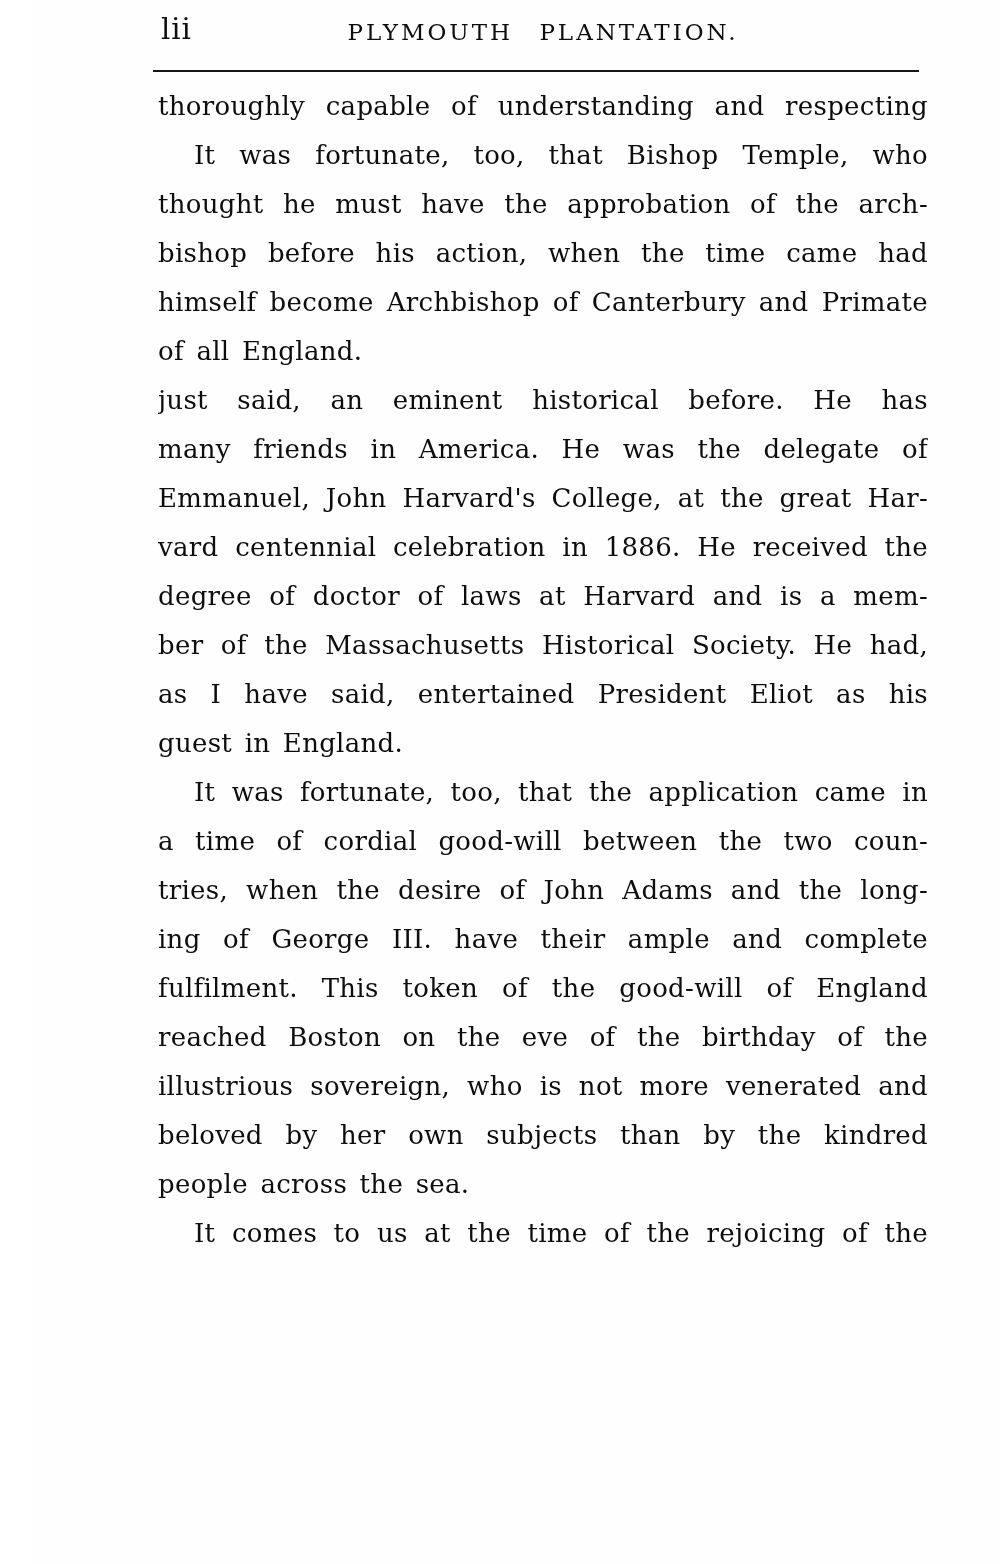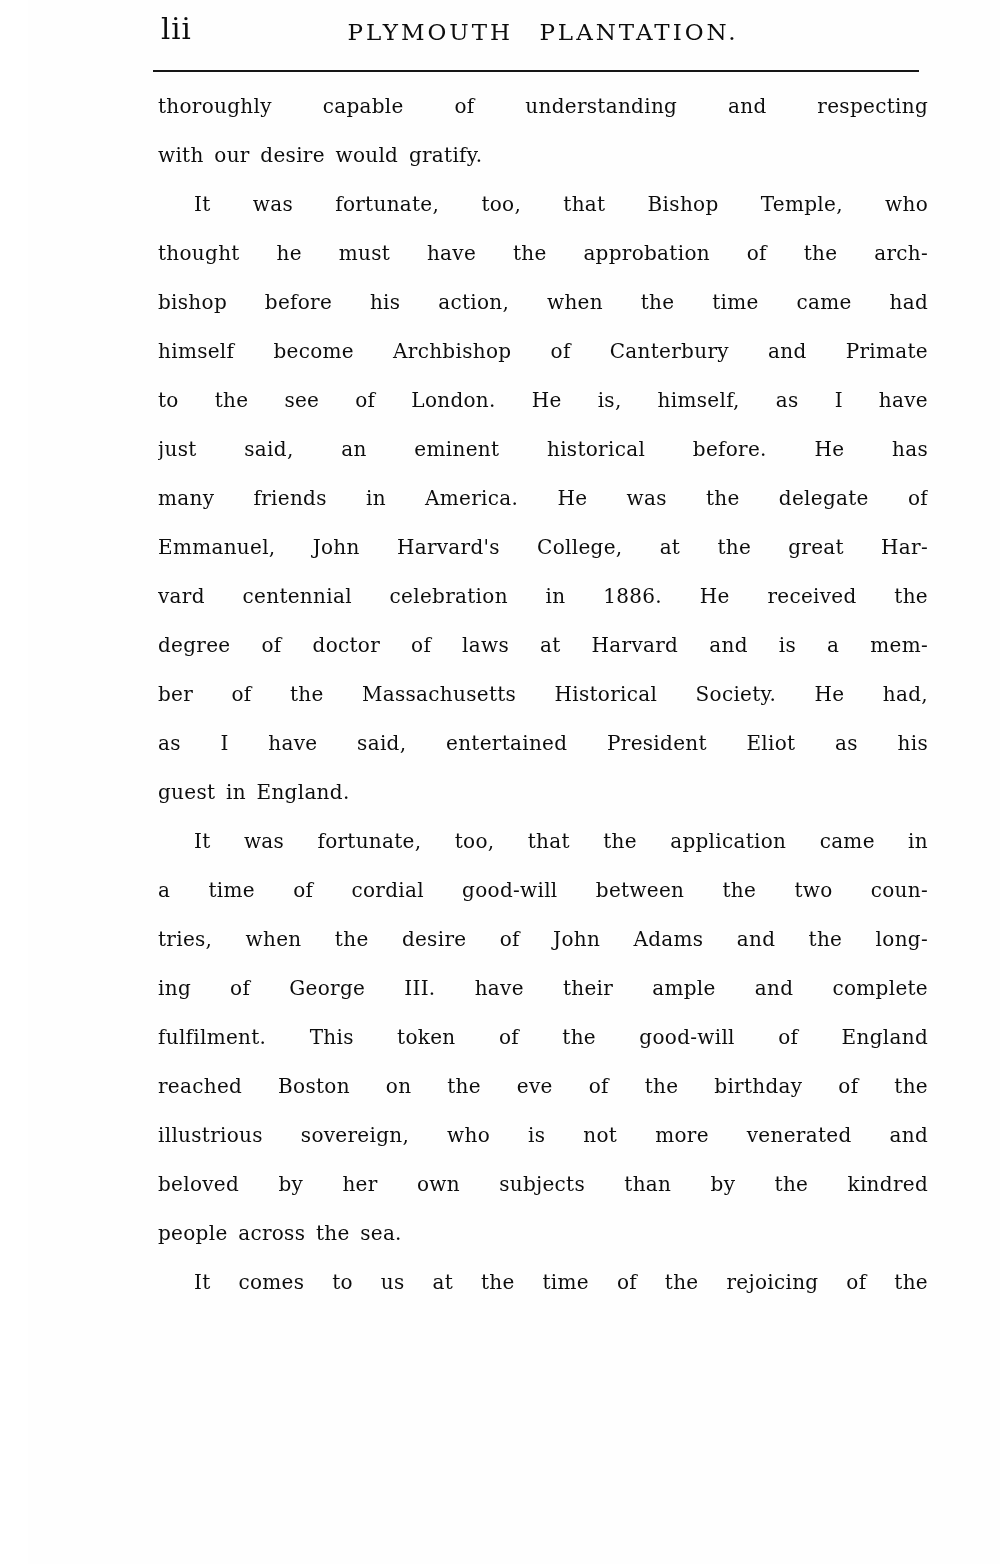--- a/index.html
+++ b/index.html
@@ -46,21 +46,21 @@
     background: #161616;
   }
   .page-body {
     position: absolute;
     left: 130px;
     top: 82px;
     width: 770px;
   }
   .paragraph { margin: 0; padding: 0; }
   .line {
-    font-size: 20px;
+    font-size: 26px;
     line-height: 49px;
     height: 49px;
     letter-spacing: 0.3px;
     word-spacing: 4px;
     text-align: justify;
     text-align-last: justify;
     overflow: hidden;
   }
   .line.indent { text-indent: 36px; }
   .line.last { text-align-last: left; }
@@ -71,32 +71,31 @@
 <div class="page">
 
   <div class="folio">lii</div>
   <div class="running-title">PLYMOUTH PLANTATION.</div>
   <div class="header-rule"></div>
 
   <div class="page-body">
 
     <div class="paragraph">
       <div class="line">thoroughly capable of understanding and respecting</div>
-      <div class="line last">with our desire would gratify.</div>
     </div>
 
     <div class="paragraph">
       <div class="line indent">It was fortunate, too, that Bishop Temple, who</div>
       <div class="line">thought he must have the approbation of the arch-</div>
       <div class="line">bishop before his action, when the time came had</div>
       <div class="line">himself become Archbishop of Canterbury and Primate</div>
+      <div class="line last">of all England.</div>
     </div>
 
     <div class="paragraph">
-      <div class="line">to the see of London. He is, himself, as I have</div>
       <div class="line">just said, an eminent historical before. He has</div>
       <div class="line">many friends in America. He was the delegate of</div>
       <div class="line">Emmanuel, John Harvard's College, at the great Har-</div>
       <div class="line">vard centennial celebration in 1886. He received the</div>
       <div class="line">degree of doctor of laws at Harvard and is a mem-</div>
       <div class="line">ber of the Massachusetts Historical Society. He had,</div>
       <div class="line">as I have said, entertained President Eliot as his</div>
       <div class="line last">guest in England.</div>
     </div>
 

